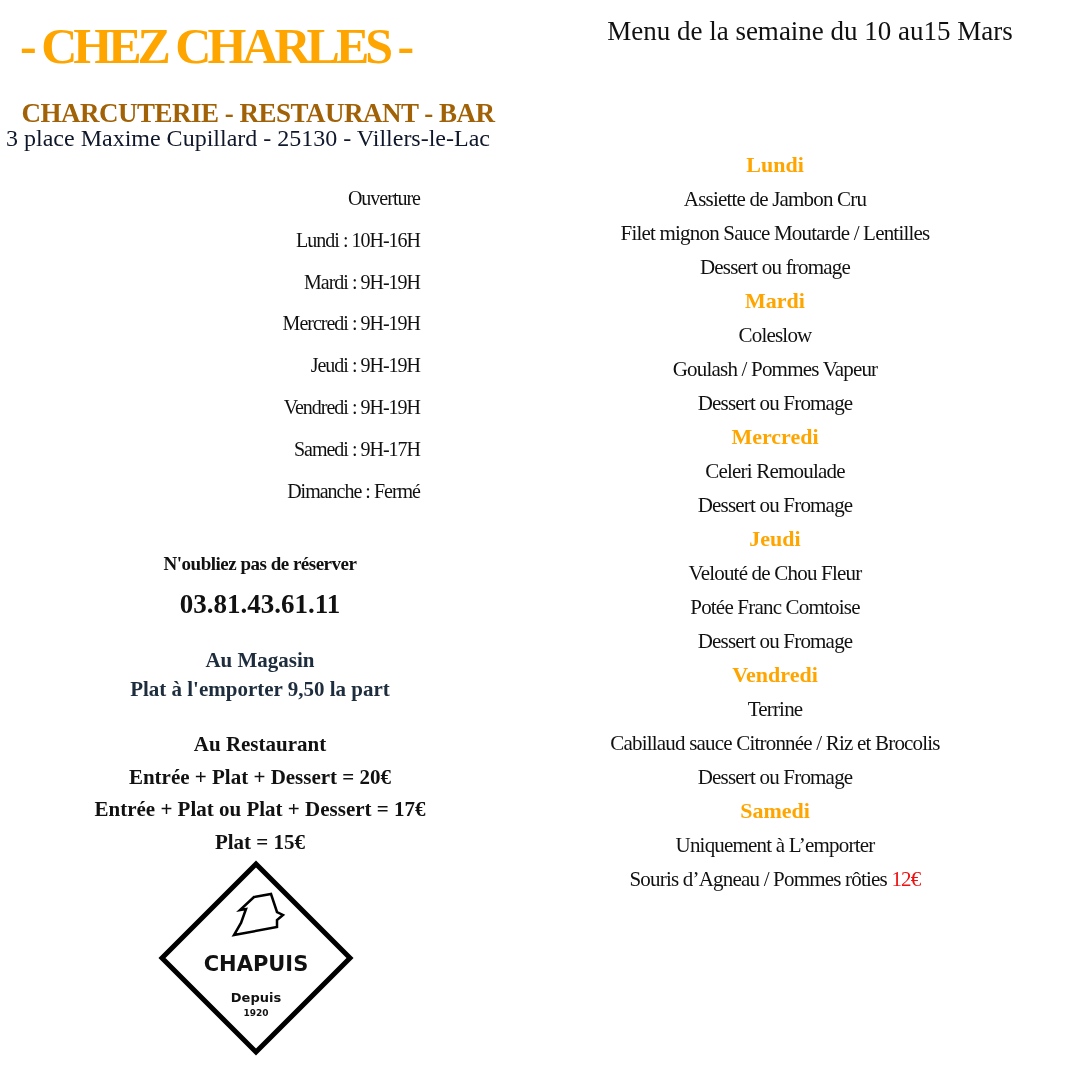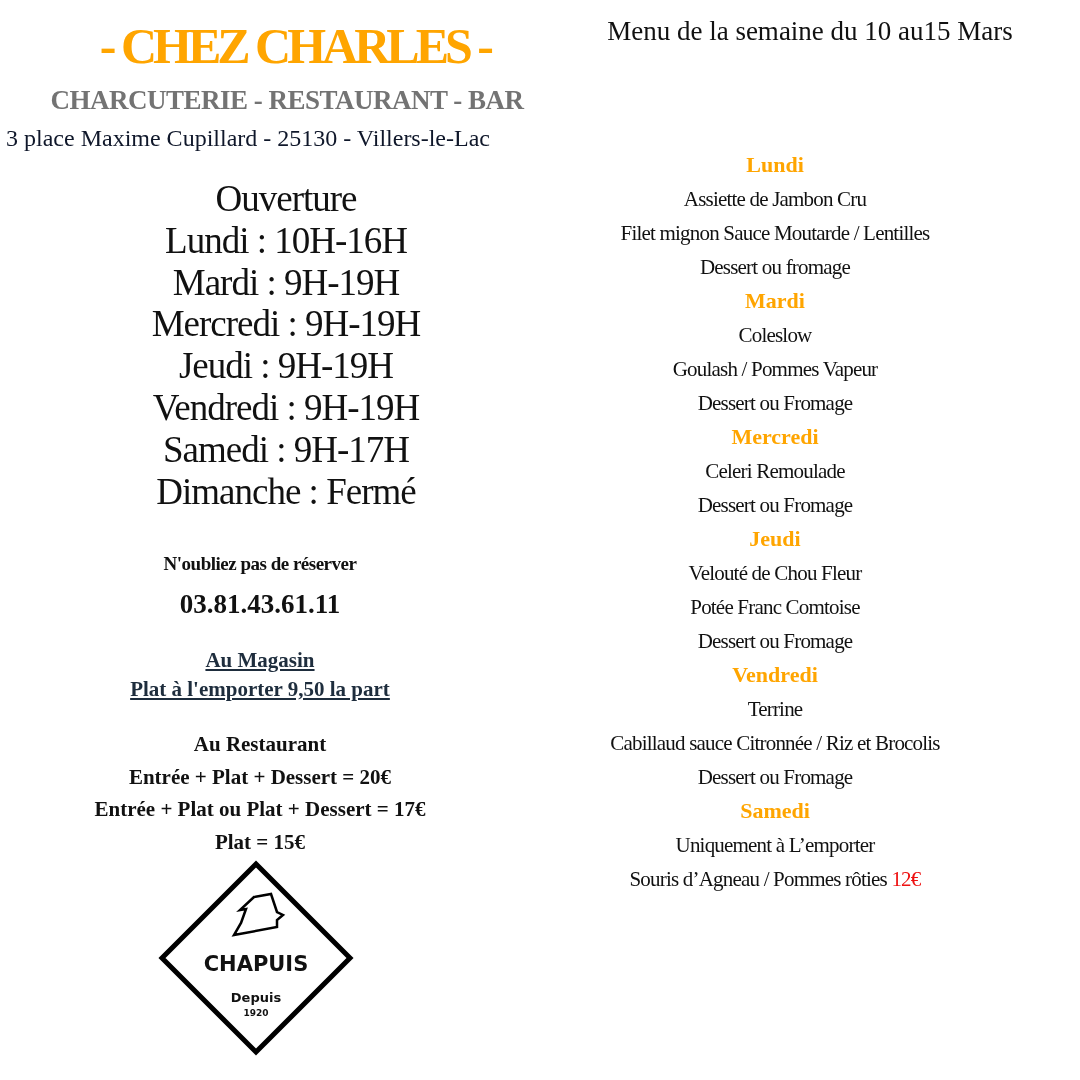--- a/index.html
+++ b/index.html
@@ -1,35 +1,35 @@
 <!DOCTYPE html>
 <html><head>
   <meta charset="utf-8">
   <style>
     html, body { margin:0; padding:0; background:#ffffff; }
     body { width:1080px; height:1080px; position:relative; overflow:hidden;
            font-family:"Liberation Serif","DejaVu Serif",serif; color:#111; }
     .abs { position:absolute; }
 
     .brand-title { left:20px; width:470px; top:18px; font-size:50px; font-weight:bold;
-                   color:#FFA500; letter-spacing:-4px; line-height:56px; text-align:right; }
-    .brand-subtitle { left:0; width:516px; top:84px; font-size:27px; font-weight:bold;
-                      color:#737373; letter-spacing:-0.5px; text-align:center; line-height:32px;padding-left:29px; }
+                   color:#FFA500; letter-spacing:-4px; line-height:56px; text-align:left; }
+    .brand-subtitle { left:0; width:516px; top:97px; font-size:27px; font-weight:bold;
+                      color:#a16207; letter-spacing:-0.5px; text-align:center; line-height:32px; }
     .address { left:0; width:496px; top:126px; font-size:24px; color:#0f172a; text-align:center; line-height:24px; }
 
     .week-title { left:540px; width:540px; top:14px; font-size:27px; color:#111; text-align:center; line-height:34px; }
 
-    .hours { left:136px; width:300px; top:178px; text-align:center; font-size:37px; letter-spacing:-1px; }
+    .hours { left:120px; width:300px; top:178px; text-align:right; font-size:20px; letter-spacing:-1px; }
     .hours div { line-height:41.8px; }
 
     .reserve { left:40px; width:440px; top:544px; text-align:center; font-weight:bold; }
     .reserve .line1 { font-size:19px; line-height:40px; letter-spacing:-0.5px; }
     .reserve .line2 { font-size:27px; line-height:40px; }
 
-    .shop { left:40px; width:440px; top:646px; text-align:center; font-weight:bold; color:#1E2D3D; font-size:21px;text-decoration:underline; }
+    .shop { left:40px; width:440px; top:646px; text-align:center; font-weight:bold; color:#1E2D3D; font-size:21px; }
     .shop div { line-height:29px; }
 
     .restaurant { left:20px; width:480px; top:728px; text-align:center; font-weight:bold; font-size:21px; }
     .restaurant div { line-height:32.5px; }
 
     .logo { left:158px; top:860px; width:196px; height:196px; }
     .logo svg { width:196px; height:196px; display:block; }
 
     .menu { left:560px; width:430px; top:148px; text-align:center; }
     .menu .day { color:#FFA500; font-weight:bold; font-size:22px; line-height:34px; }

